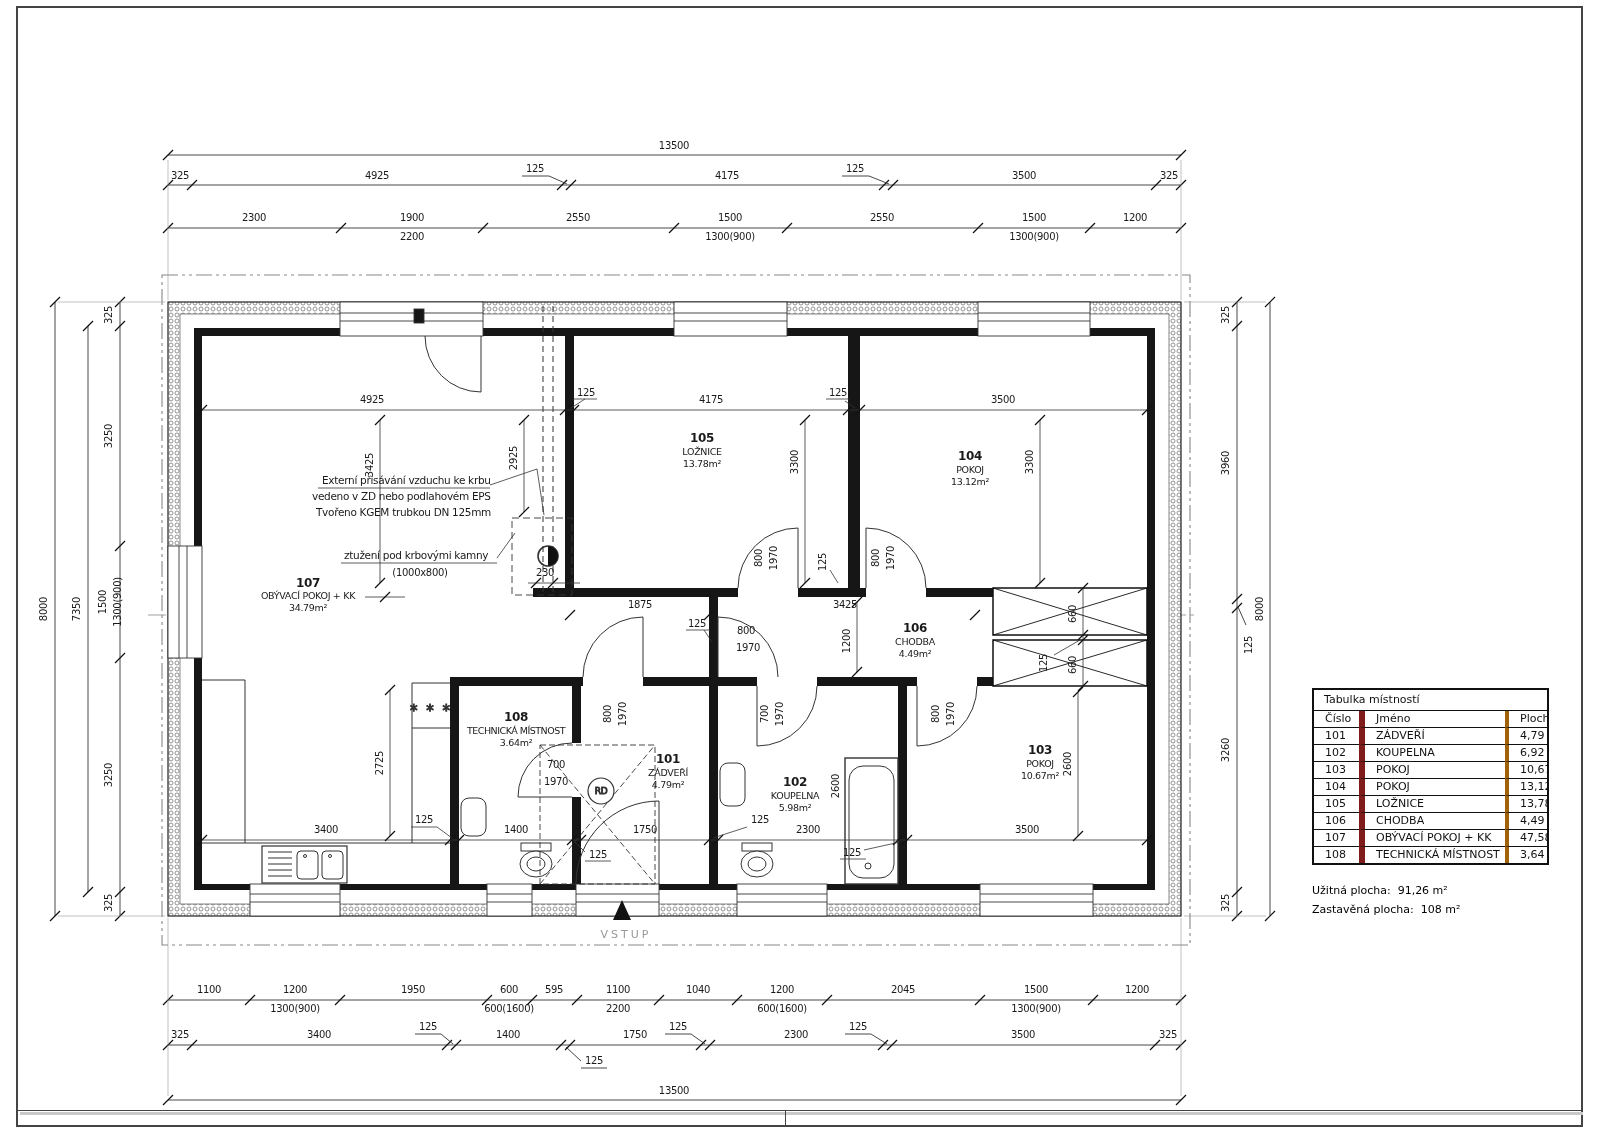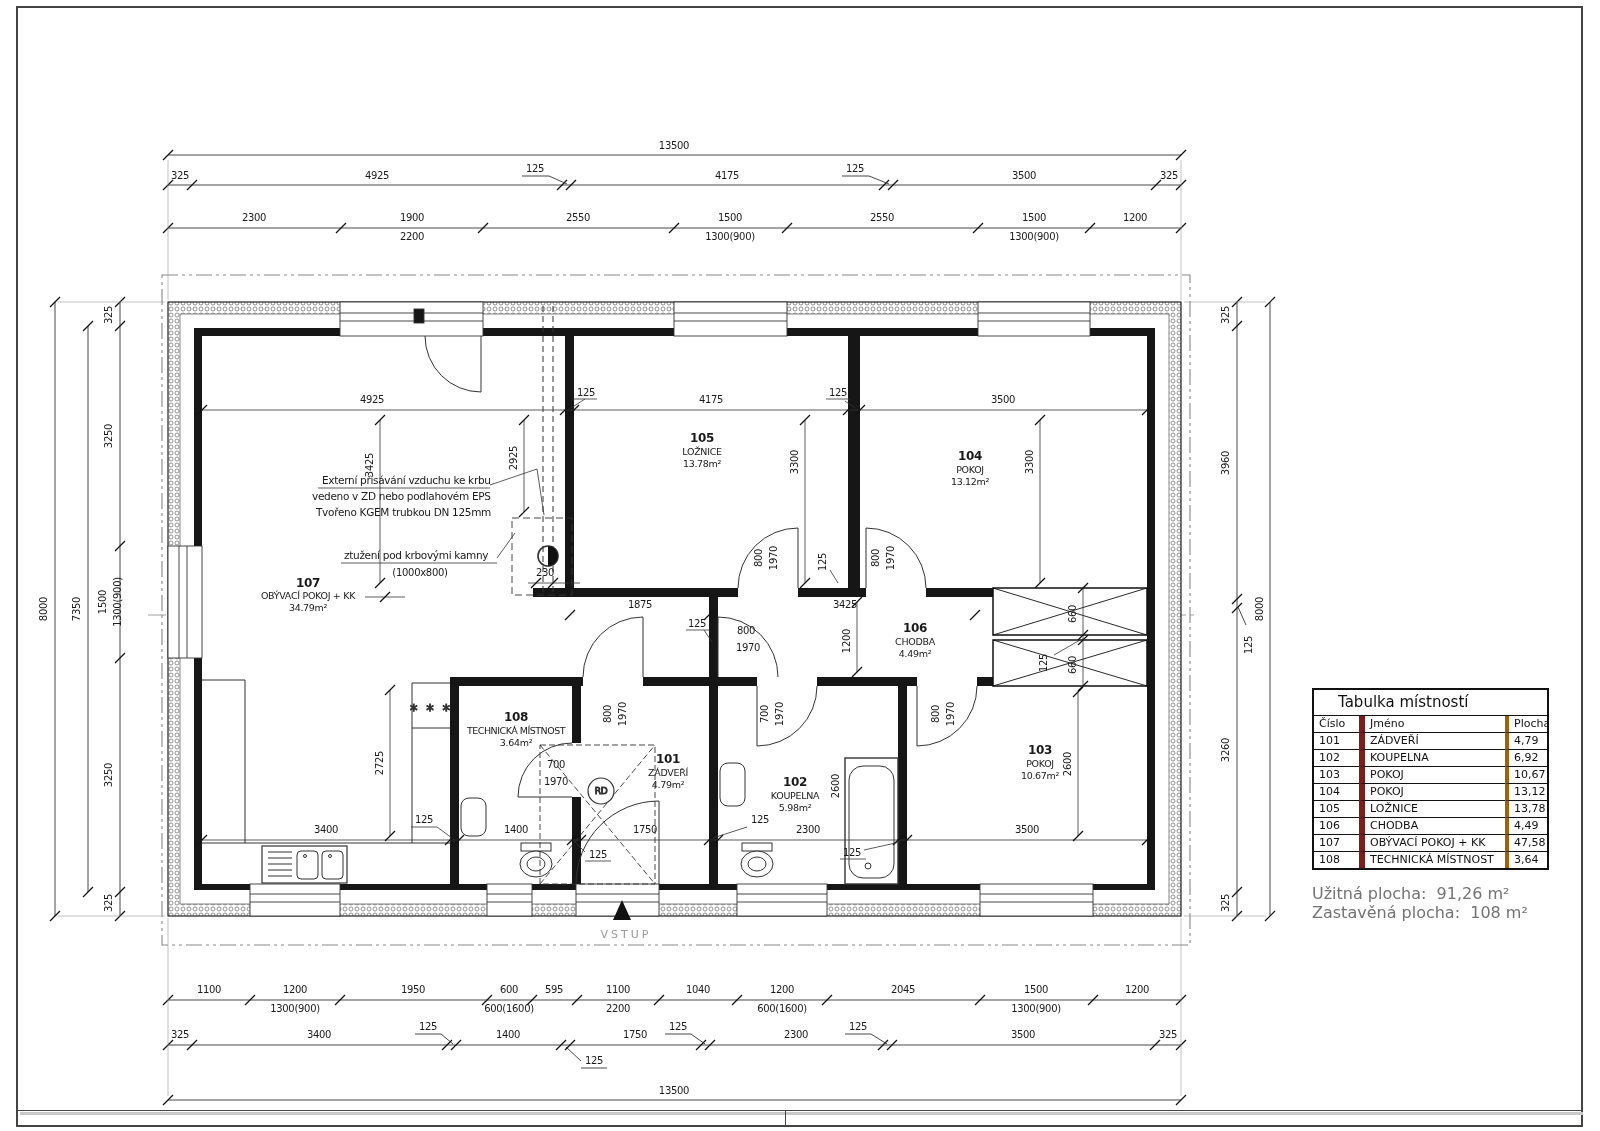--- a/index.html
+++ b/index.html
@@ -13,27 +13,27 @@
   svg text{font-family:"DejaVu Sans",sans-serif;fill:#1a1a1a;text-anchor:middle;letter-spacing:-0.3px;}
   svg .d{font-size:10px;}
   svg .rn{font-size:12px;font-weight:bold;}
   svg .rt{font-size:9.5px;}
   svg .an{font-size:10.5px;text-anchor:start;}
   svg .vst{font-size:11px;fill:#999;letter-spacing:3px;}
   svg .rd{font-size:9px;}
   svg .stv{font-size:15px;letter-spacing:2px;}
 
   .rtable{position:absolute;background:#fff;border:2px solid #111;font-size:11px;color:#111;}
-  .rtable .t-title{font-size:15px;padding:3px 6px 4px 24px;border-bottom:1px solid #111;}
+  .rtable .t-title{font-size:11px;padding:3px 6px 4px 10px;border-bottom:1px solid #111;}
   .rtable .t-grid{display:grid;grid-template-columns:45px 146px 1fr;}
-  .rtable .t-grid span{padding:1px 5px 2px 5px;border-bottom:1px solid #111;white-space:nowrap;overflow:hidden;}
+  .rtable .t-grid span{padding:1px 5px 2px 11px;border-bottom:1px solid #111;white-space:nowrap;overflow:hidden;}
   .rtable .t-grid span.c2{border-left:6px solid #7f1d1d;}
   .rtable .t-grid span.c3{border-left:4px solid #a16207;}
   .rtable .t-grid span.last{border-bottom:none;}
-  .tfoot{position:absolute;font-size:16px;color:#737373;white-space:pre;}
+  .tfoot{position:absolute;font-size:11px;color:#000000;white-space:pre;}
 </style>
 </head>
 <body>
 
 <div class="canvas">
   <div class="frame"></div>
   <div class="frame-shadow"></div>
   <div class="frame-hline"></div>
   <div class="frame-vline"></div>
 

